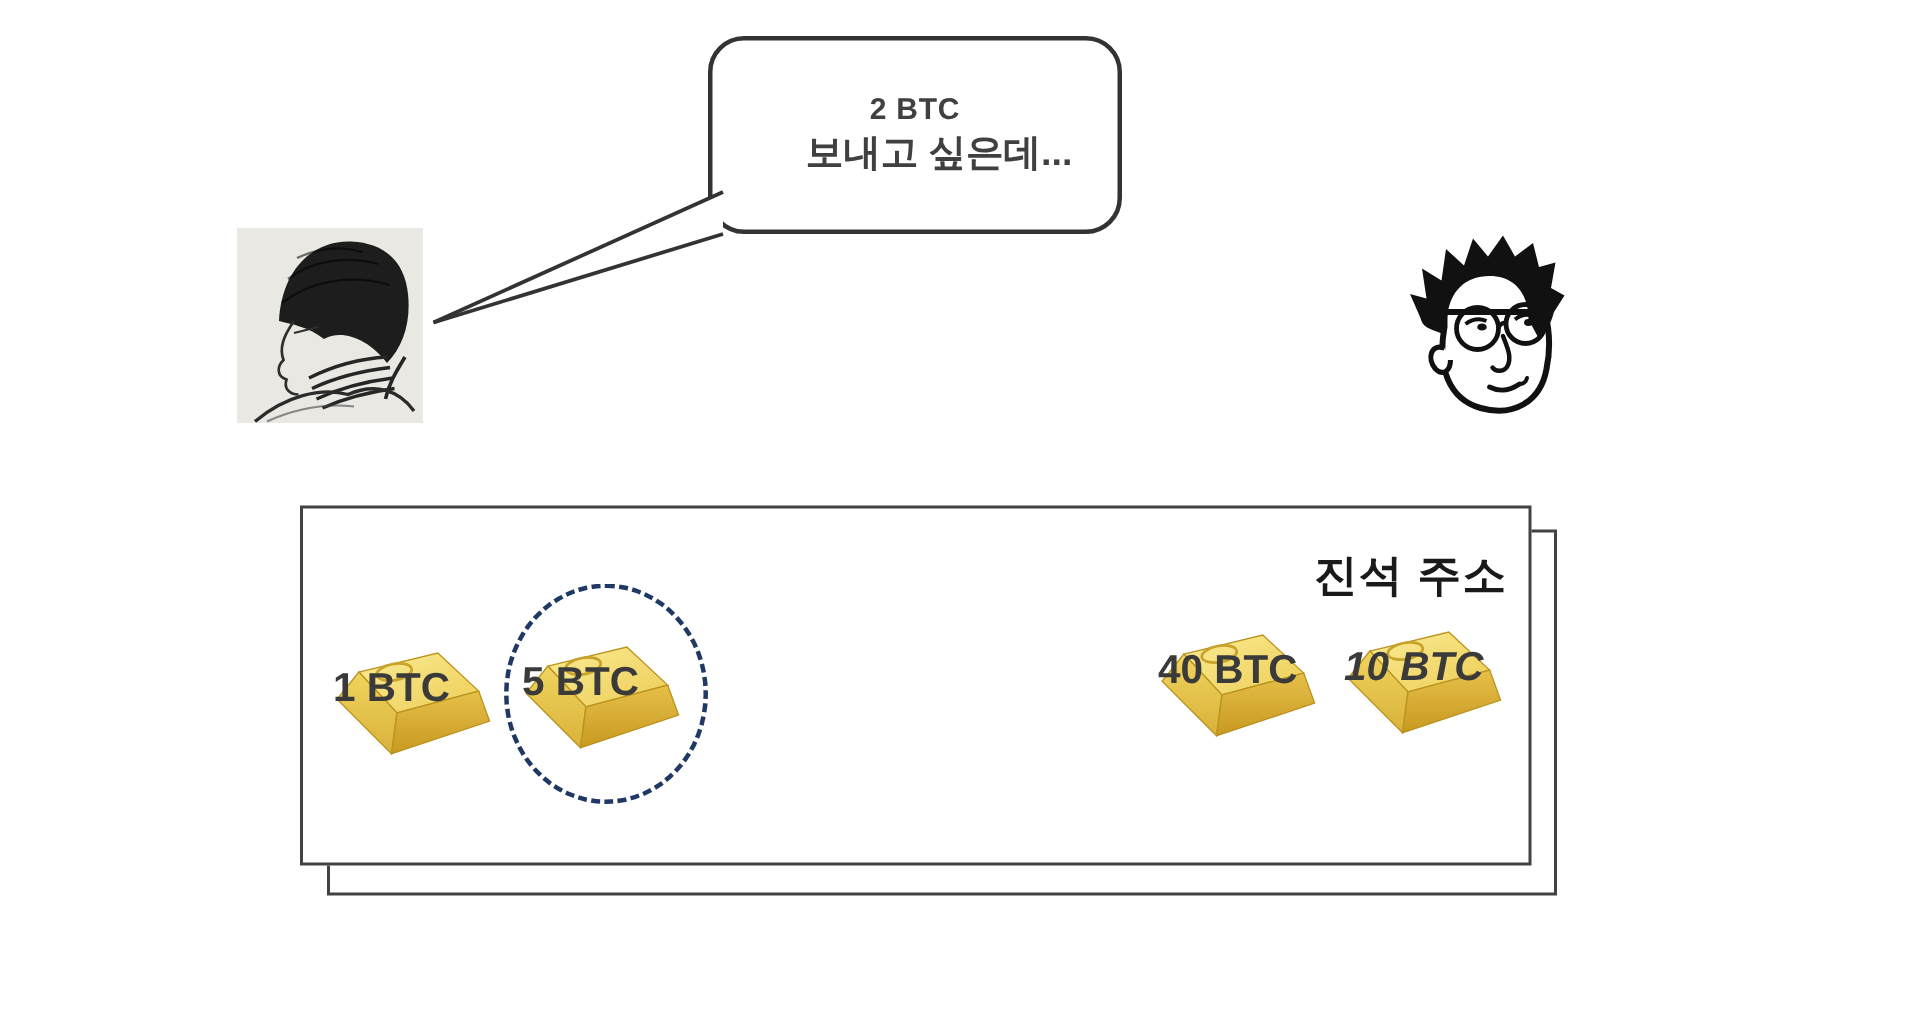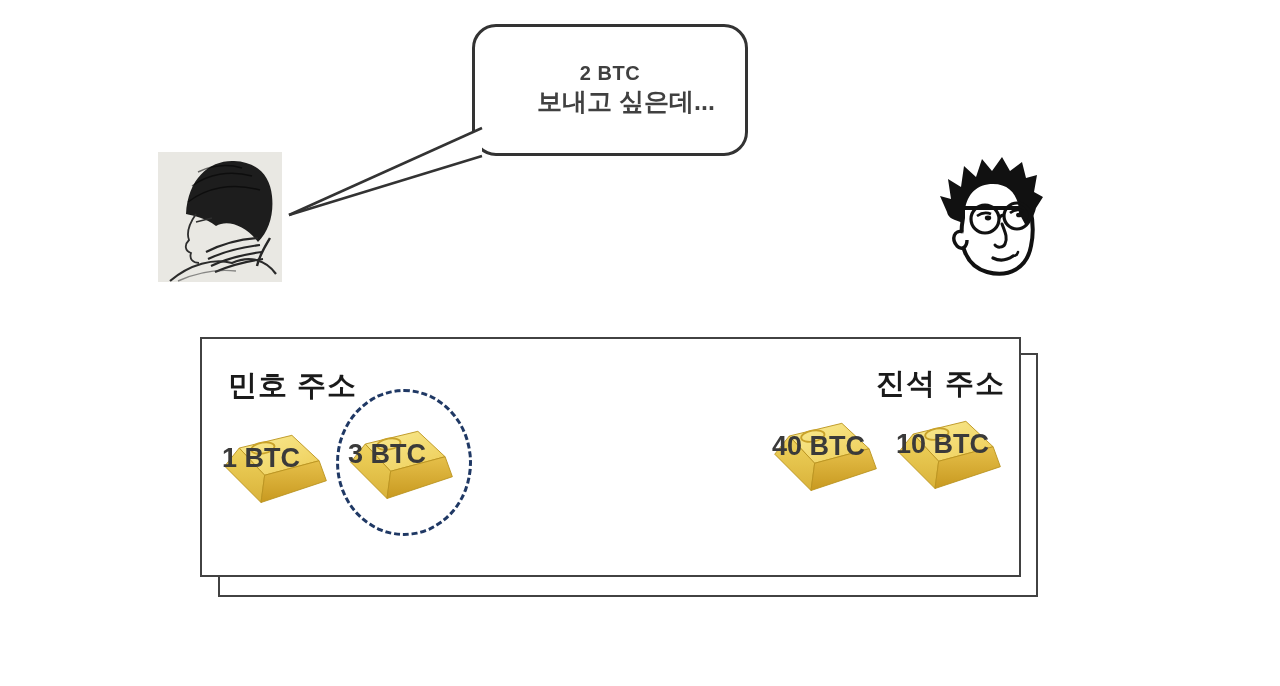--- a/index.html
+++ b/index.html
@@ -37,21 +37,21 @@
   .bar{position:absolute;width:118px;height:94px;z-index:4;text-align:center;}
   .bar svg{width:100%;height:100%;display:block;}
   .bar .amt{
     position:absolute;left:10px;top:22px;font-size:27px;font-weight:bold;
     color:#3a3a3a;white-space:nowrap;
   }
   #bar-1btc {left:212px;top:421px;}
   #bar-3btc {left:338px;top:417px;}
   #bar-5btc {left:222px;top:505px;}
   #bar-90btc{left:762px;top:409px;}
-  #bar-10btc{left:886px;top:407px;}
+  #bar-10btc{left:886px;top:407px;font-style:italic;}
 </style>
 </head>
 <body>
 
 <svg width="0" height="0" style="position:absolute" aria-hidden="true">
   <defs>
     <linearGradient id="gTop" x1="0" y1="0" x2="1" y2="1">
       <stop offset="0" stop-color="#FAEC95"></stop>
         <stop offset="1" stop-color="#EDCC55"></stop>
     </linearGradient>
@@ -106,21 +106,20 @@
     <ellipse cx="55" cy="68" rx="3.2" ry="2.4" fill="#111"></ellipse>
     <ellipse cx="86" cy="65" rx="3" ry="2.3" fill="#111"></ellipse>
     <path d="M69,74 C72,82 75,88 72,94 C70,98 64,98 62,95" stroke="#111" stroke-width="3" fill="none" stroke-linecap="round"></path>
     <path d="M60,108 Q 70,113 80,106" stroke="#111" stroke-width="3.2" fill="none" stroke-linecap="round"></path>
     <path d="M80,106 Q 84,106 85,102" stroke="#111" stroke-width="2.6" fill="none" stroke-linecap="round"></path>
   </svg>
 
   <div id="back-box" class="box"></div>
   <div id="front-box" class="box"></div>
 
-  <div id="minho-title" class="wallet-title">민호 주소</div>
   <div id="jinseok-title" class="wallet-title">진석 주소</div>
 
   <div id="selection-circle"></div>
 
   <div id="bar-1btc" class="bar">
     <svg viewBox="0 0 130 100">
       <polygon points="30,28 88,14 118,42 58,58" fill="url(#gTop)" stroke="#bb9420" stroke-width="1"></polygon>
       <polygon points="30,28 58,58 54,88 14,48" fill="url(#gLeft)" stroke="#bb9420" stroke-width="1"></polygon>
       <polygon points="58,58 118,42 126,64 54,88" fill="url(#gFront)" stroke="#bb9420" stroke-width="1"></polygon>
       <ellipse cx="56" cy="28" rx="13" ry="6" fill="none" stroke="#c9a22a" stroke-width="2" transform="rotate(-10 56 28)"></ellipse>
@@ -128,21 +127,21 @@
     <span class="amt">1 BTC</span>
   </div>
 
   <div id="bar-3btc" class="bar">
     <svg viewBox="0 0 130 100">
       <polygon points="30,28 88,14 118,42 58,58" fill="url(#gTop)" stroke="#bb9420" stroke-width="1"></polygon>
       <polygon points="30,28 58,58 54,88 14,48" fill="url(#gLeft)" stroke="#bb9420" stroke-width="1"></polygon>
       <polygon points="58,58 118,42 126,64 54,88" fill="url(#gFront)" stroke="#bb9420" stroke-width="1"></polygon>
       <ellipse cx="56" cy="28" rx="13" ry="6" fill="none" stroke="#c9a22a" stroke-width="2" transform="rotate(-10 56 28)"></ellipse>
     </svg>
-    <span class="amt">3 BTC</span>
+    <span class="amt">5 BTC</span>
   </div>
 
 
   <div id="bar-90btc" class="bar">
     <svg viewBox="0 0 130 100">
       <polygon points="30,28 88,14 118,42 58,58" fill="url(#gTop)" stroke="#bb9420" stroke-width="1"></polygon>
       <polygon points="30,28 58,58 54,88 14,48" fill="url(#gLeft)" stroke="#bb9420" stroke-width="1"></polygon>
       <polygon points="58,58 118,42 126,64 54,88" fill="url(#gFront)" stroke="#bb9420" stroke-width="1"></polygon>
       <ellipse cx="56" cy="28" rx="13" ry="6" fill="none" stroke="#c9a22a" stroke-width="2" transform="rotate(-10 56 28)"></ellipse>
     </svg>

